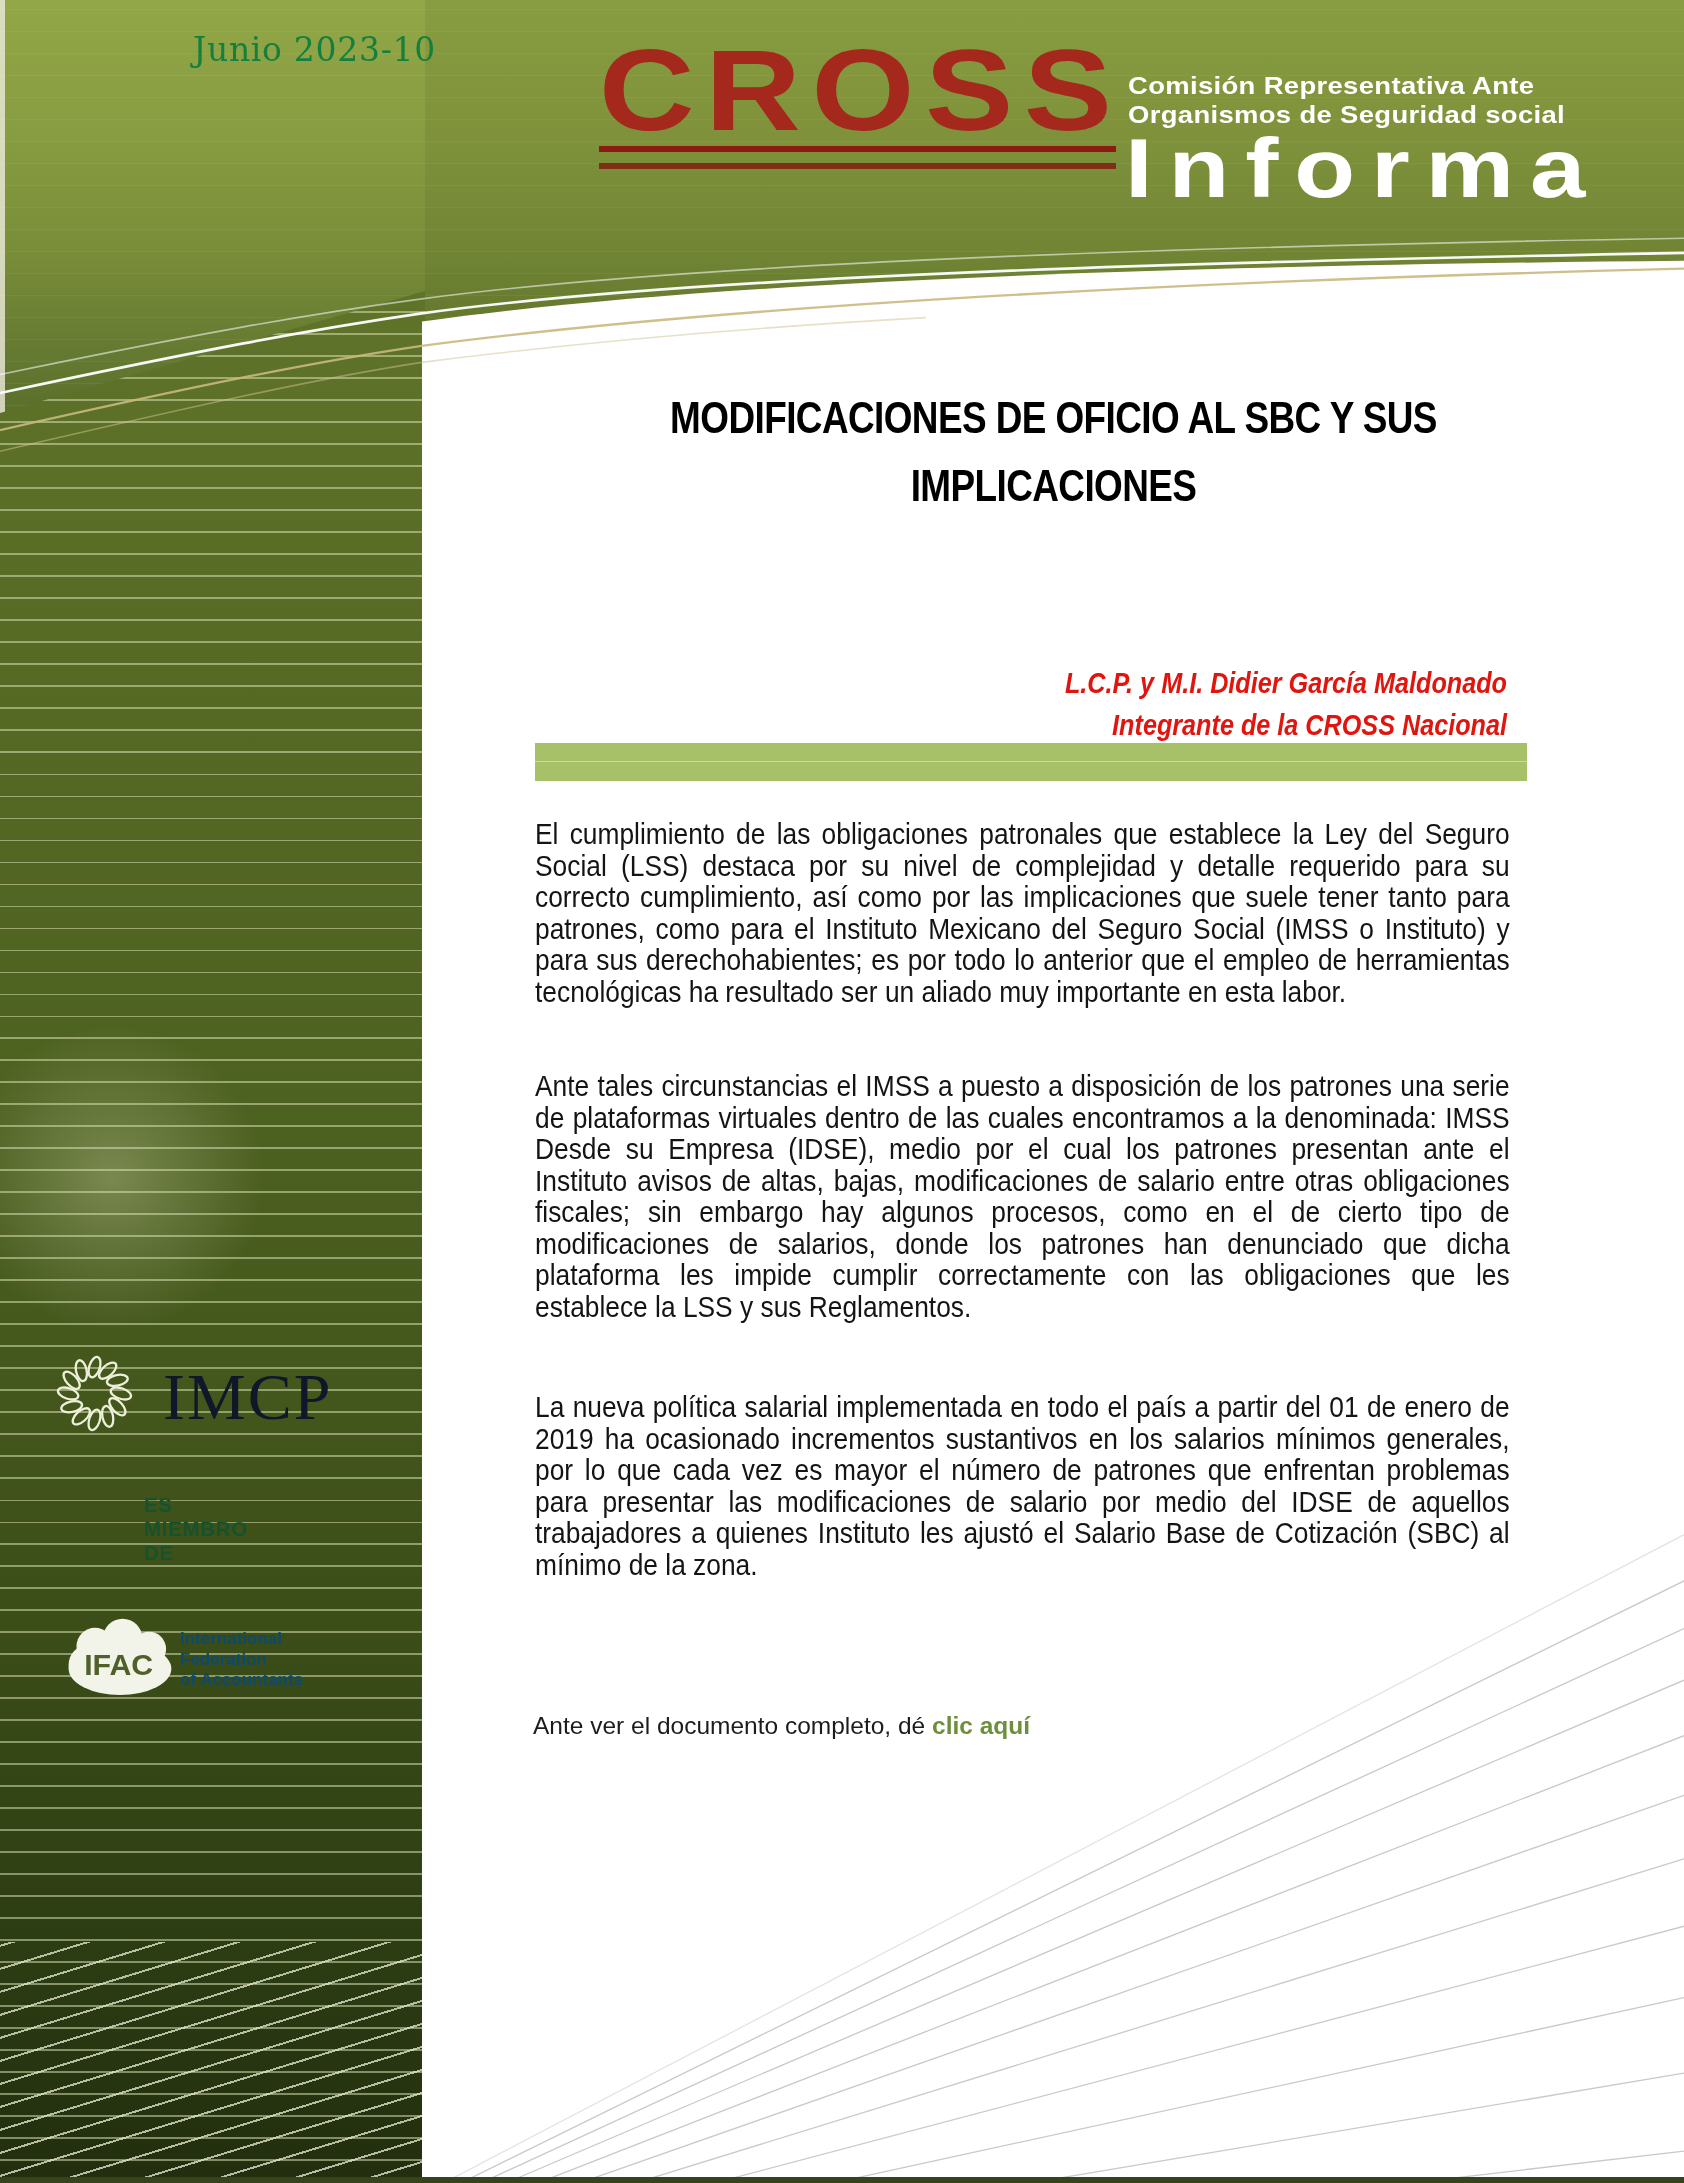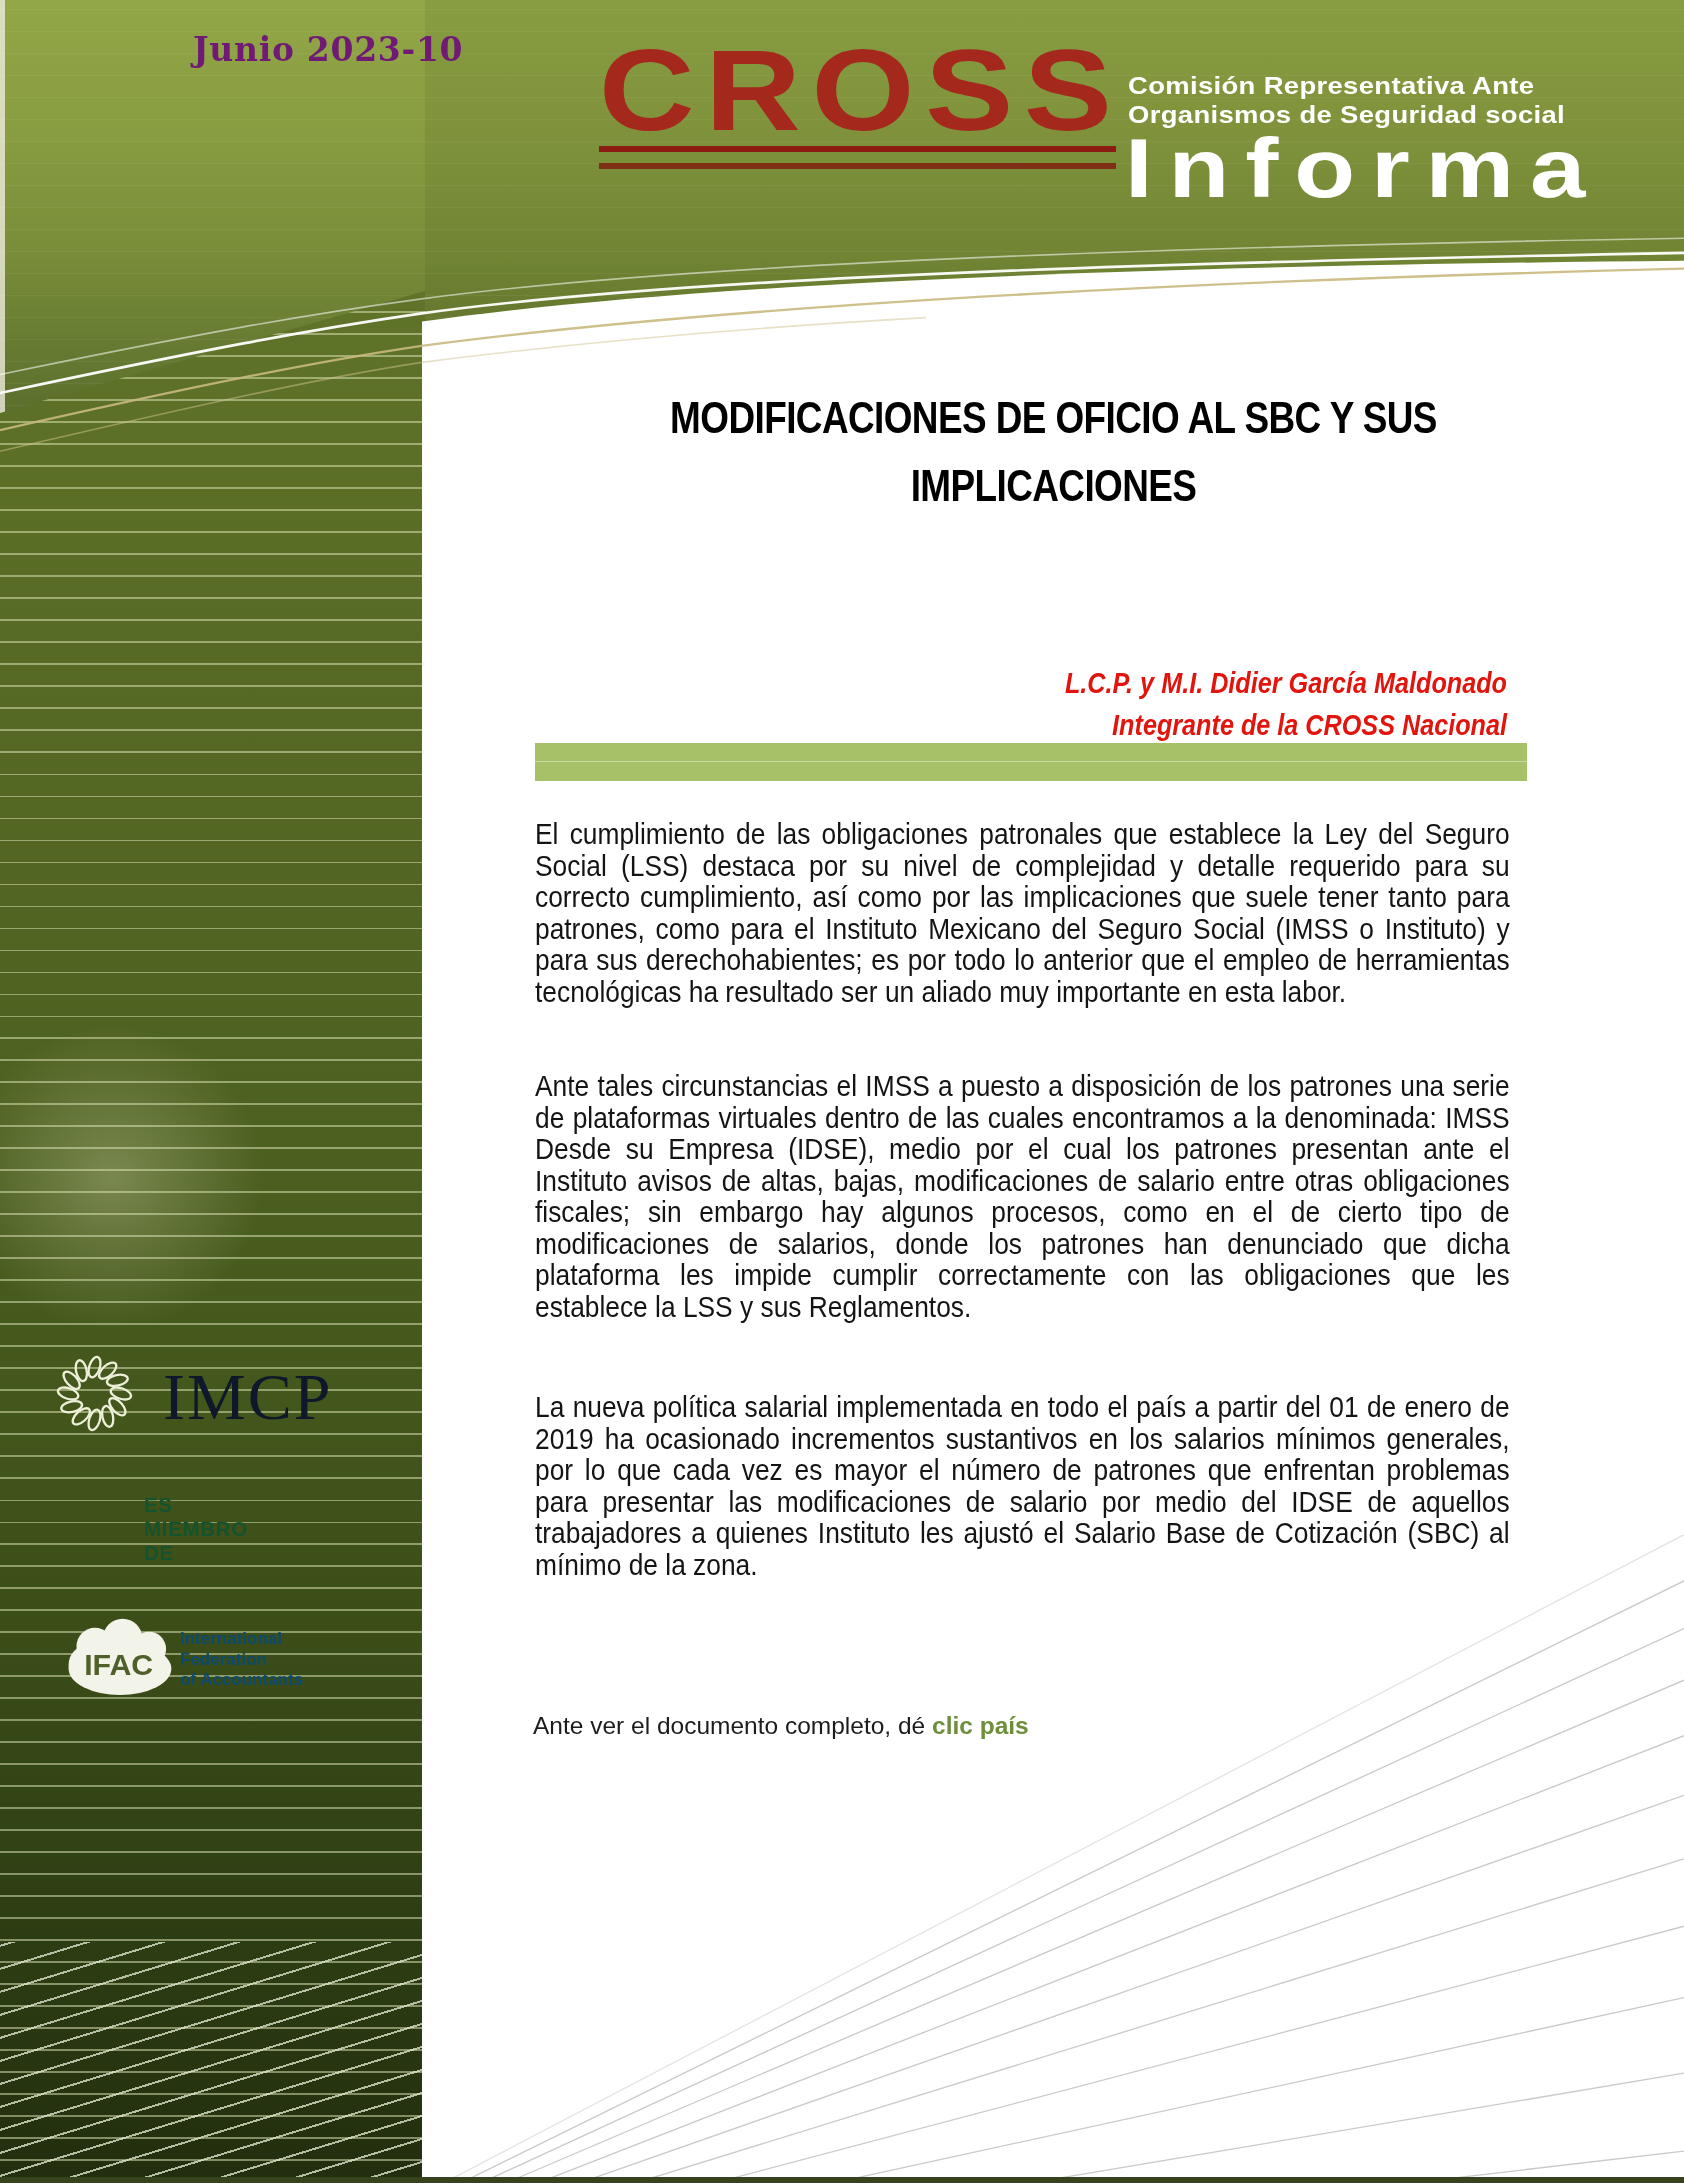--- a/index.html
+++ b/index.html
@@ -39,22 +39,22 @@
   
   .sheet-svg{position:absolute;left:0;top:0;width:1684px;height:2183px;}
   
   .bottom-strip{
     position:absolute;left:0;top:2177px;width:1684px;height:6.6px;
     background:#36431c;
   }
   
   .issue-date{
     position:absolute;left:193px;top:33px;
-    font-family:"DejaVu Serif",serif;font-weight:bold;font-size:33px;line-height:1;
-    color:#701a75;letter-spacing:0.7px;
+    font-family:"DejaVu Serif",serif;font-weight:normal;font-size:33px;line-height:1;
+    color:#15803d;letter-spacing:0.7px;
   }
   .cross-wordmark{
     position:absolute;left:599px;top:33px;
     font-size:115px;font-weight:bold;line-height:1;letter-spacing:9.3px;
     color:#a5281d;transform:scaleX(1.15);transform-origin:0 0;
   }
   .cross-underline{position:absolute;left:599px;width:517px;height:6px;}
   .cross-underline.u1{top:146px;background:#8c1c11;}
   .cross-underline.u2{top:163px;background:#7e2f16;}
   .cross-tagline{
@@ -179,21 +179,21 @@
     <div>Integrante de la CROSS Nacional</div>
   </div>
   <div class="divider-bar">
     <div class="divider-line"></div>
   </div>
 
   <p class="body-par p1">El cumplimiento de las obligaciones patronales que establece la Ley del Seguro Social (LSS) destaca por su nivel de complejidad y detalle requerido para su correcto cumplimiento, así como por las implicaciones que suele tener tanto para patrones, como para el Instituto Mexicano del Seguro Social (IMSS o Instituto) y para sus derechohabientes; es por todo lo anterior que el empleo de herramientas tecnológicas ha resultado ser un aliado muy importante en esta labor.</p>
   <p class="body-par p2">Ante tales circunstancias el IMSS a puesto a disposición de los patrones una serie de plataformas virtuales dentro de las cuales encontramos a la denominada: IMSS Desde su Empresa (IDSE),  medio por el cual  los patrones presentan ante el Instituto avisos de altas, bajas, modificaciones de salario entre otras obligaciones fiscales; sin embargo hay algunos procesos, como en el de cierto tipo de modificaciones de salarios, donde los patrones han denunciado que dicha plataforma les impide cumplir correctamente con las obligaciones que les establece la LSS y sus Reglamentos.</p>
   <p class="body-par p3">La nueva política salarial implementada en todo el país a partir del 01 de enero de 2019 ha ocasionado incrementos sustantivos en los salarios mínimos generales, por lo que cada vez es mayor el número de patrones que enfrentan problemas para presentar las modificaciones de salario por medio del IDSE de aquellos trabajadores a quienes Instituto les ajustó el Salario Base de Cotización (SBC) al mínimo de la zona.</p>
 
-  <div class="cta-line"><span>Ante ver el documento completo, dé </span><span class="cta-link">clic país</span></div>
+  <div class="cta-line"><span>Ante ver el documento completo, dé </span><span class="cta-link">clic aquí</span></div>
 
   <svg class="imcp-star" width="91" height="91" viewBox="-69 -69 138 138" xmlns="http://www.w3.org/2000/svg">
     <g fill="none" stroke="#edf0d8" stroke-width="3.5">
       <g transform="rotate(0)">
           <ellipse cx="0" cy="-40" rx="8" ry="16" transform="rotate(18 0 -40)"></ellipse>
         </g>
       <g transform="rotate(30)">
           <ellipse cx="0" cy="-40" rx="8" ry="16" transform="rotate(18 0 -40)"></ellipse>
         </g>
       <g transform="rotate(60)">

